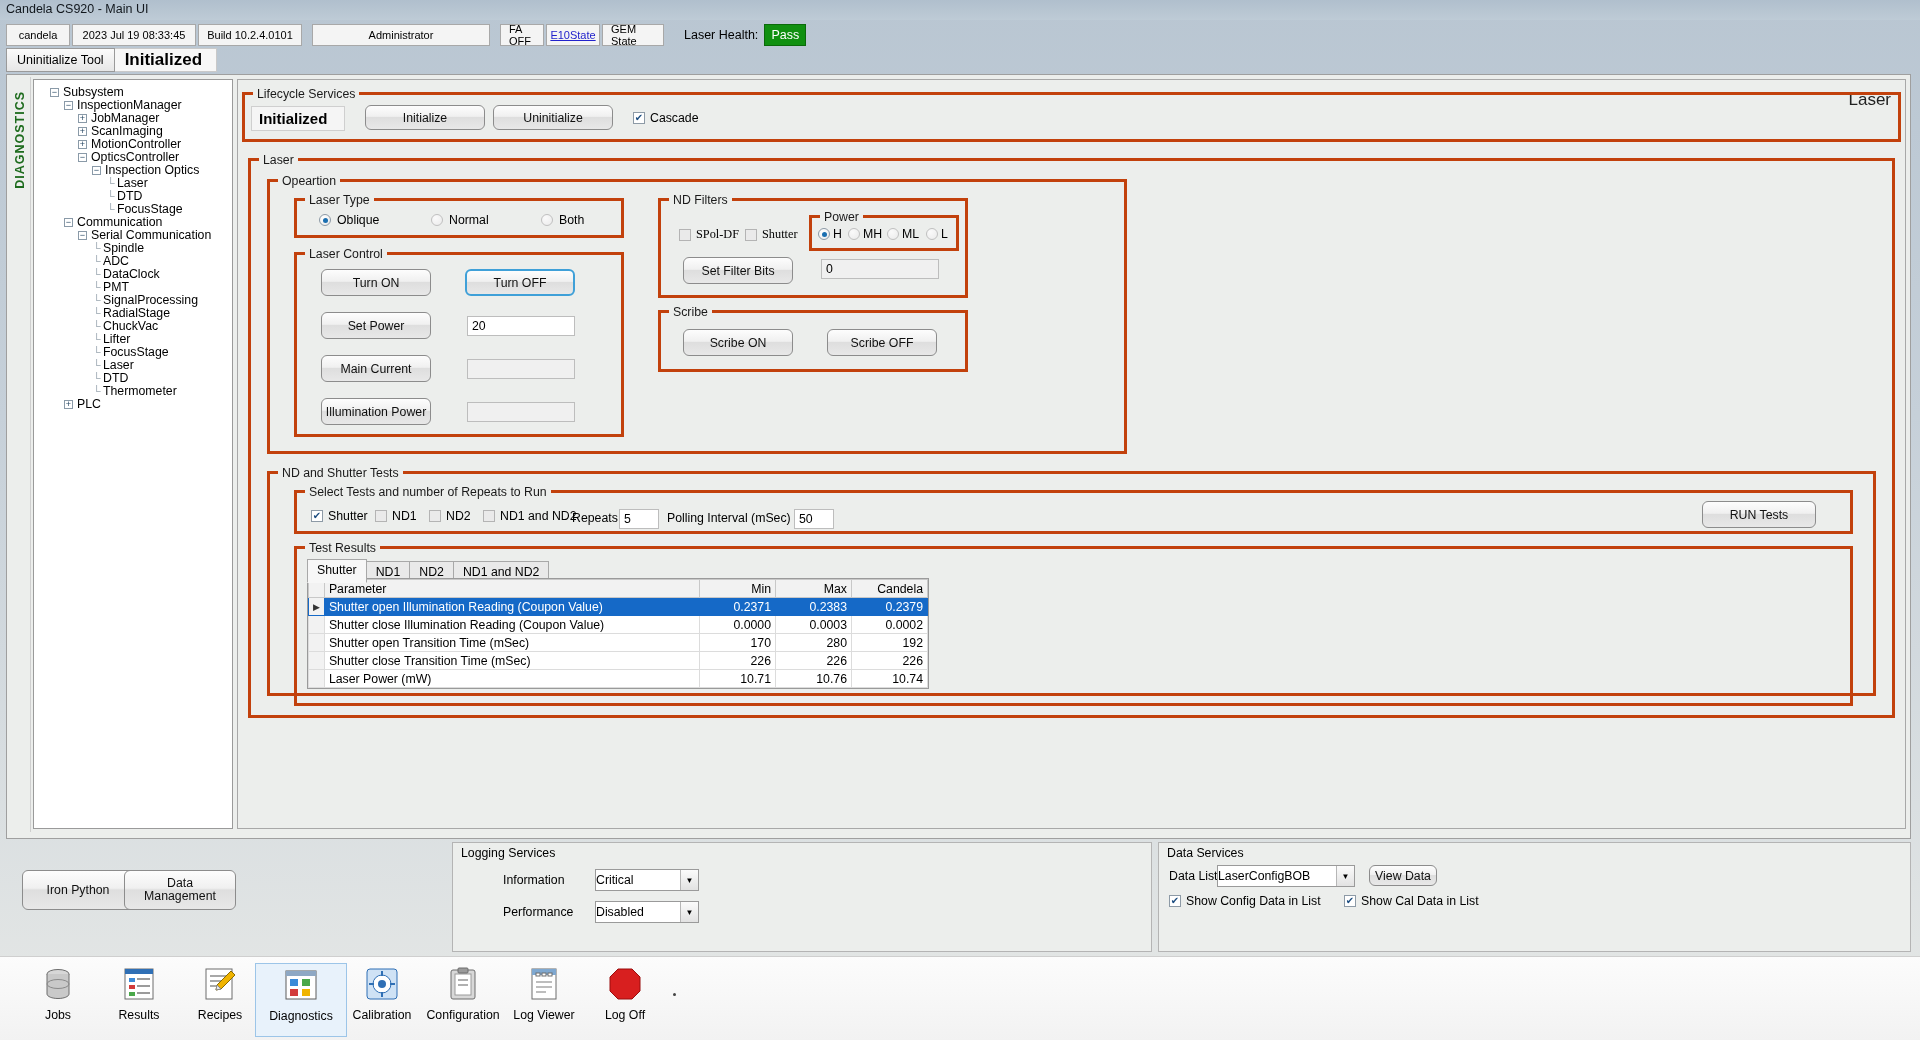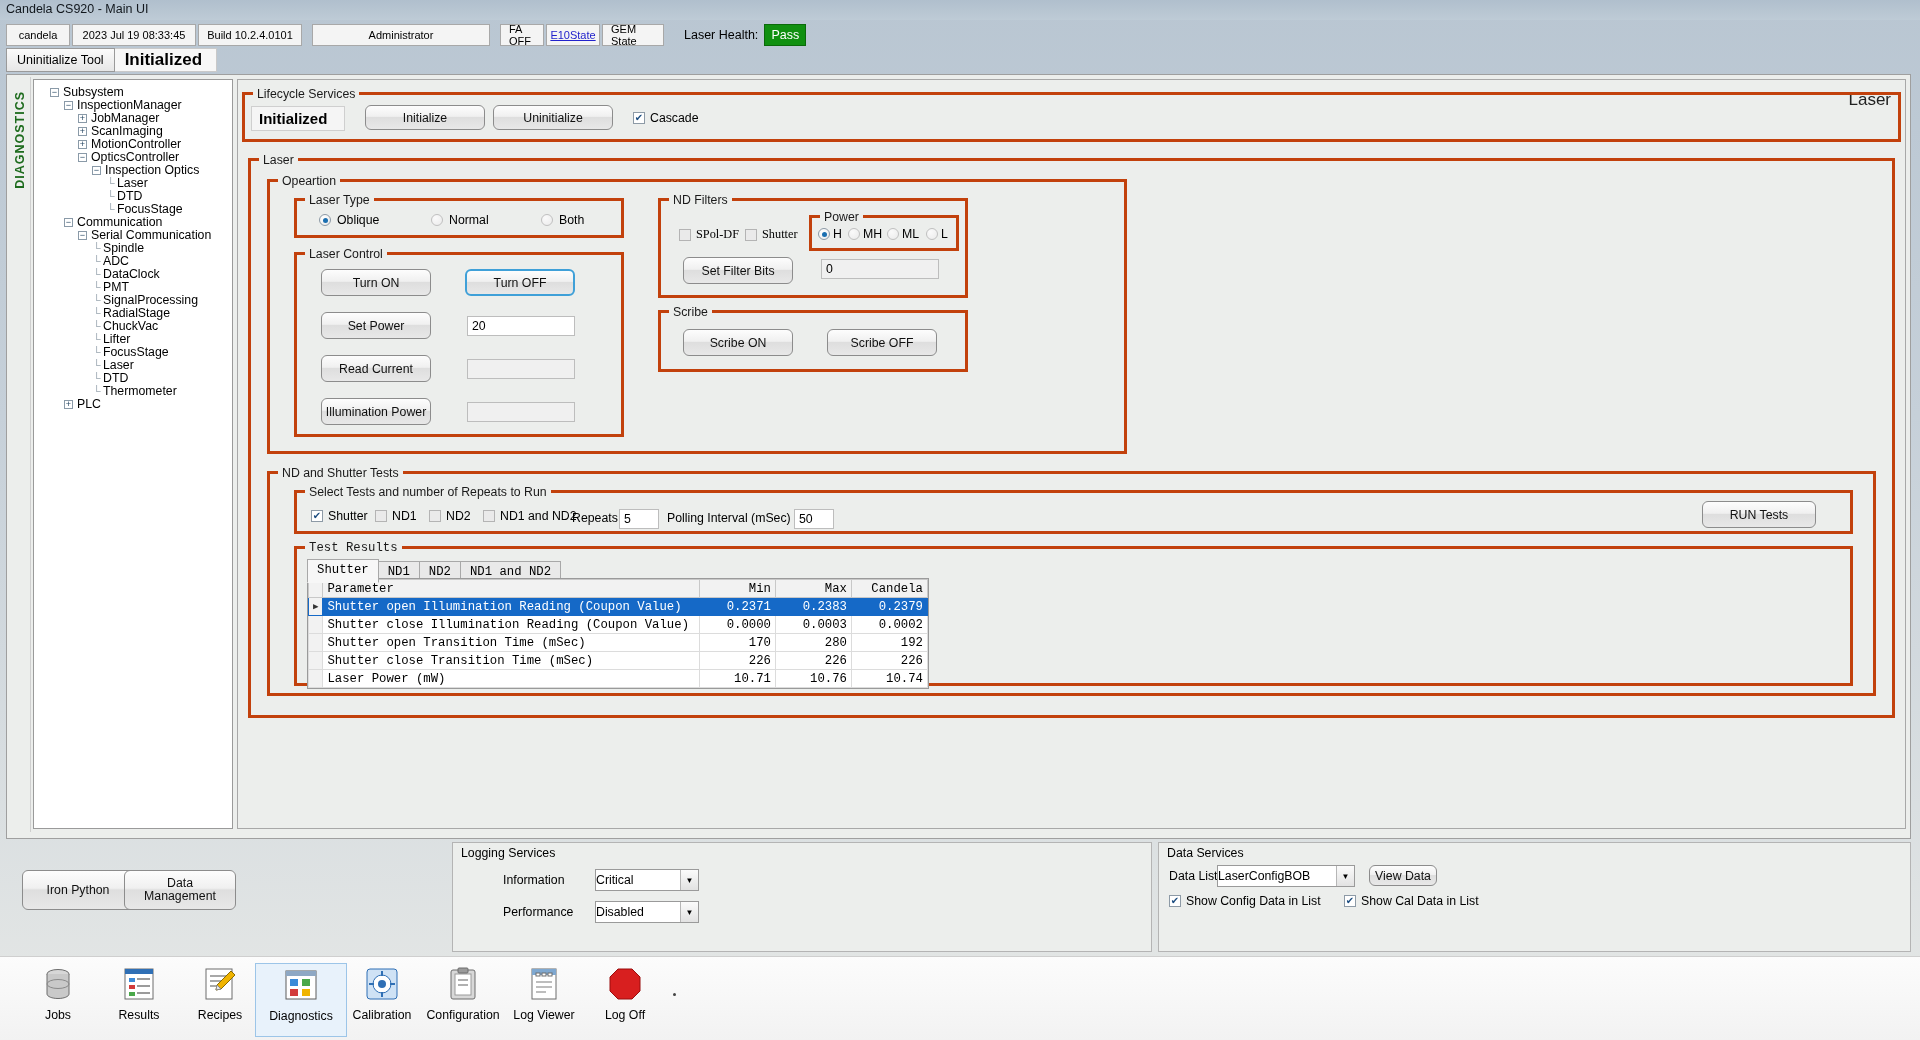--- a/index.html
+++ b/index.html
@@ -117,21 +117,21 @@
 
   .scribe { left:388px; top:128px; width:310px; height:62px; }
   .scribe-btn { position:absolute; top:16px; width:110px; height:27px; }
 
   .ndtests { left:16px; top:310px; right:16px; height:225px; }
   .selecttests { left:24px; top:16px; right:20px; height:44px; }
   .st-cb { position:absolute; top:16px; display:flex; align-items:center; gap:5px; font-size:12.3px; }
   .st-lbl { position:absolute; top:18px; font-size:12.3px; }
   .runtests { position:absolute; right:34px; top:8px; width:114px; height:27px; }
 
-  .testresults { left:24px; top:72px; right:20px; height:140px;font-family:Liberation Mono, monospace; }
+  .testresults { left:24px; top:72px; right:20px; height:160px; }
   .tabs { position:absolute; left:10px; top:10px; display:flex; align-items:flex-end; }
   .tab { border:1px solid #a8a8a8; border-bottom:none; background:#e9e9e9;
      padding:3px 9px 4px 9px; font-size:12.3px; margin-right:-1px; }
   .tab.active { background:#f7f7f7; border-bottom:1px solid #f7f7f7; padding-bottom:5px;
      position:relative; z-index:2; }
 
   .grid { position:absolute; left:10px; top:29px; width:622px;
      border:1px solid #9a9a9a; background:#fff; }
   .grid table { border-collapse:collapse; width:100%; font-size:12.3px; }
   .grid th { background:#f2f2f2; border:1px solid #c8c8c8; font-weight:normal;
@@ -351,21 +351,21 @@
 
           <div class="grp lasercontrol">
             <div class="cap">Laser Control</div>
 
             <div class="btn lc-btn" style="top:14px">Turn ON</div>
             <div class="btn lc-btn focus" style="left:168px;top:14px">Turn OFF</div>
 
             <div class="btn lc-btn" style="top:57px">Set Power</div>
             <div class="tfield" style="left:170px;top:61px;width:108px">20</div>
 
-            <div class="btn lc-btn" style="top:100px">Read Current</div>
+            <div class="btn lc-btn" style="top:100px">Main Current</div>
             <div class="tfield ro" style="left:170px;top:104px;width:108px"></div>
 
             <div class="btn lc-btn" style="top:143px">Illumination Power</div>
             <div class="tfield ro" style="left:170px;top:147px;width:108px"></div>
           </div>
 
           <div class="grp ndfilters">
             <div class="cap">ND Filters</div>
             <div class="ndf-cb" style="left:18px">
               <span class="cb dim"></span>

